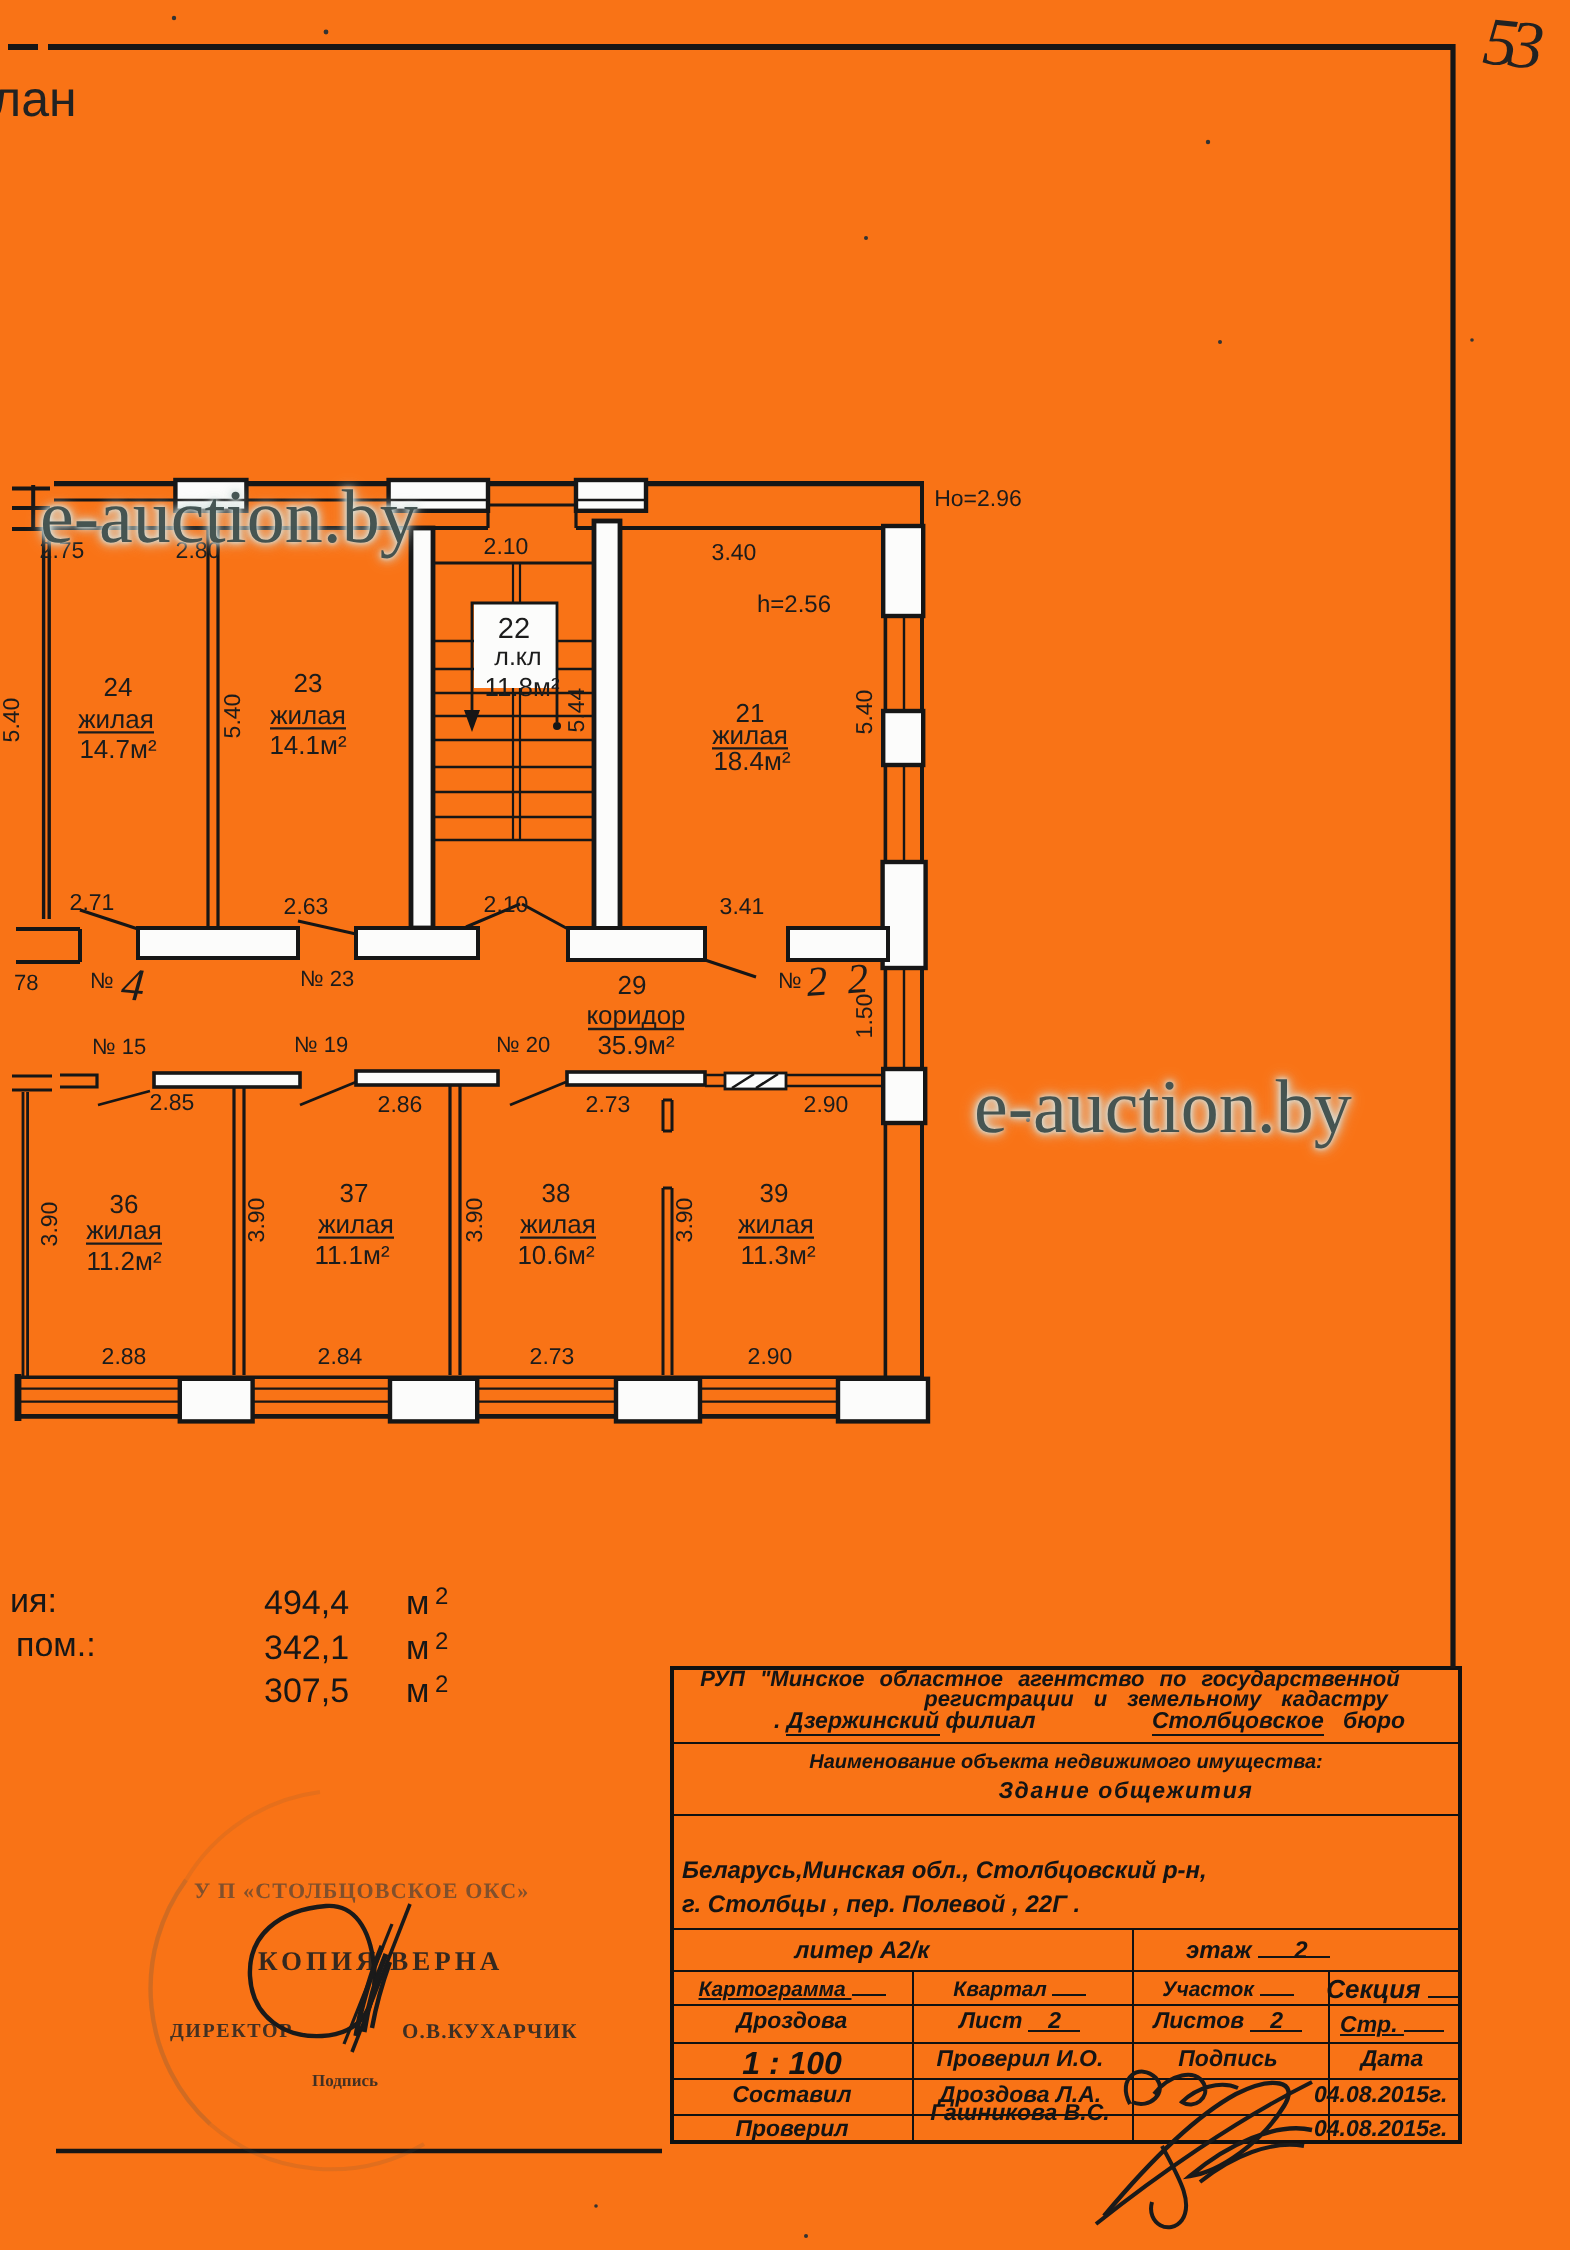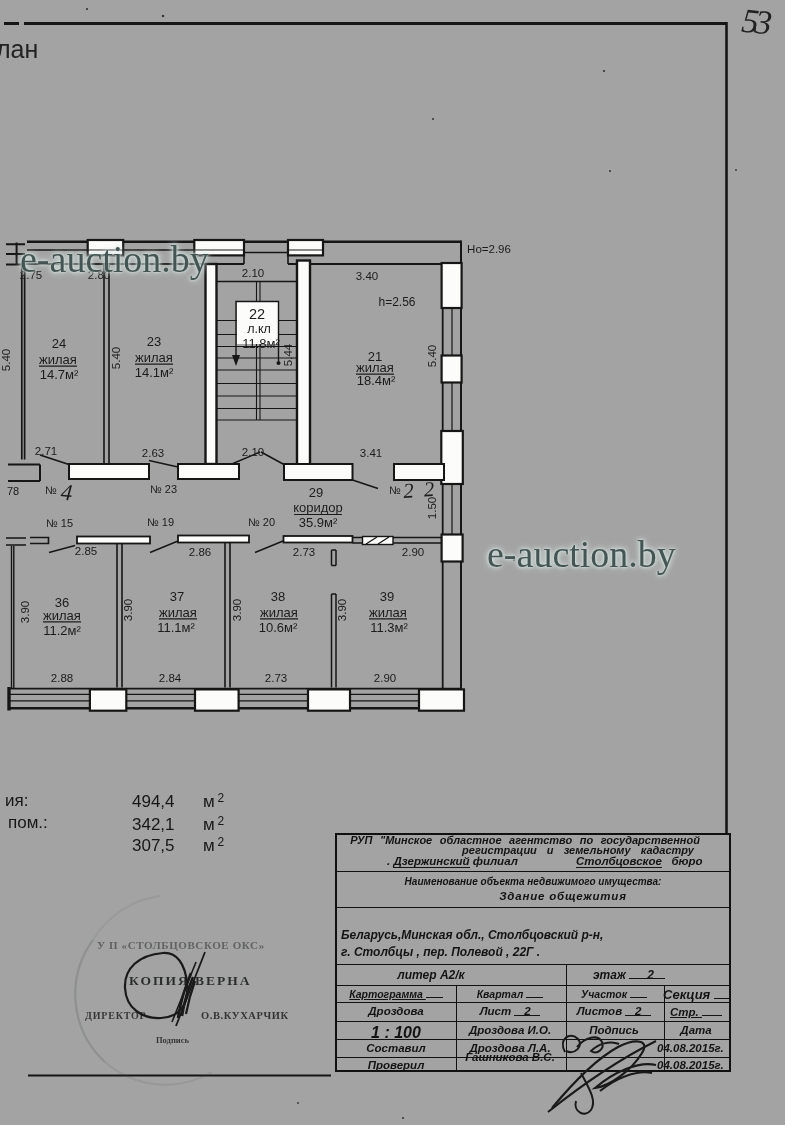--- a/index.html
+++ b/index.html
@@ -1,16 +1,16 @@
 <!DOCTYPE html>
 <html><head>
 <meta charset="utf-8">
 <style>
 html,body{margin:0;padding:0;background:#ffffff;}
-#page{position:relative;width:785px;height:1125px;background:#a3a3a3;overflow:hidden;font-family:"Liberation Sans",sans-serif;color:#1c1c1c;}
+#page{position:relative;width:785px;height:1125px;background:#f97316;overflow:hidden;font-family:"Liberation Sans",sans-serif;color:#1c1c1c;}
 #plan{position:absolute;left:0;top:0;z-index:5;}
 .abs{position:absolute;z-index:3;}
 #tbl{position:absolute;left:335px;top:833px;width:392px;height:235px;border:2px solid #111;z-index:2;font-style:italic;font-weight:bold;color:#141414;}
 .hl{position:absolute;left:0;right:0;height:0;border-top:1.7px solid #111;}
 .vl{position:absolute;width:0;border-left:1.7px solid #111;}
 .ct{position:absolute;text-align:center;}
 .bl{display:inline-block;border-bottom:1.6px solid #141414;height:10px;}
 </style>
 </head>
 <body>
@@ -352,21 +352,21 @@
 <div class="ct" style="left:118px;top:152px;width:110px;font-size:10.5px;">Квартал <span class="bl" style="width:17px"></span></div>
 <div class="ct" style="left:228px;top:152px;width:98px;font-size:10.5px;">Участок <span class="bl" style="width:17px"></span></div>
 <div class="ct" style="left:326px;top:152px;width:66px;font-size:13px;">Секция <span class="bl" style="width:15px"></span></div>
 
 <div class="ct" style="left:0;top:170px;width:118px;font-size:11.5px;">Дроздова</div>
 <div class="ct" style="left:118px;top:170px;width:110px;font-size:11.5px;">Лист <span class="bl" style="width:26px;text-align:center;">2</span></div>
 <div class="ct" style="left:228px;top:170px;width:98px;font-size:11.5px;">Листов <span class="bl" style="width:26px;text-align:center;">2</span></div>
 <div class="ct" style="left:326px;top:170px;width:66px;font-size:11.5px;text-decoration:underline;">Стр. <span class="bl" style="width:20px"></span></div>
 
 <div class="ct" style="left:0;top:189px;width:118px;font-size:16px;">1 : 100</div>
-<div class="ct" style="left:118px;top:189px;width:110px;font-size:11.5px;">Дроздова И.О.</div>
+<div class="ct" style="left:118px;top:189px;width:110px;font-size:11.5px;">Проверил И.О.</div>
 <div class="ct" style="left:228px;top:189px;width:98px;font-size:11.5px;">Подпись</div>
 <div class="ct" style="left:326px;top:189px;width:66px;font-size:11.5px;">Дата</div>
 
 <div class="ct" style="left:0;top:206.5px;width:118px;font-size:11.5px;">Составил</div>
 <div class="ct" style="left:118px;top:206.5px;width:110px;font-size:11.5px;">Дроздова Л.А.</div>
 <div class="abs" style="left:320px;top:206.5px;font-size:11.5px;font-style:italic;font-weight:bold;white-space:nowrap;">04.08.2015г.</div>
 
 <div class="ct" style="left:0;top:223.5px;width:118px;font-size:11.5px;">Проверил</div>
 <div class="ct" style="left:118px;top:216px;width:110px;font-size:11.5px;text-align:center;">Гашникова В.С.</div>
 <div class="abs" style="left:320px;top:223.5px;font-size:11.5px;font-style:italic;font-weight:bold;white-space:nowrap;">04.08.2015г.</div>

